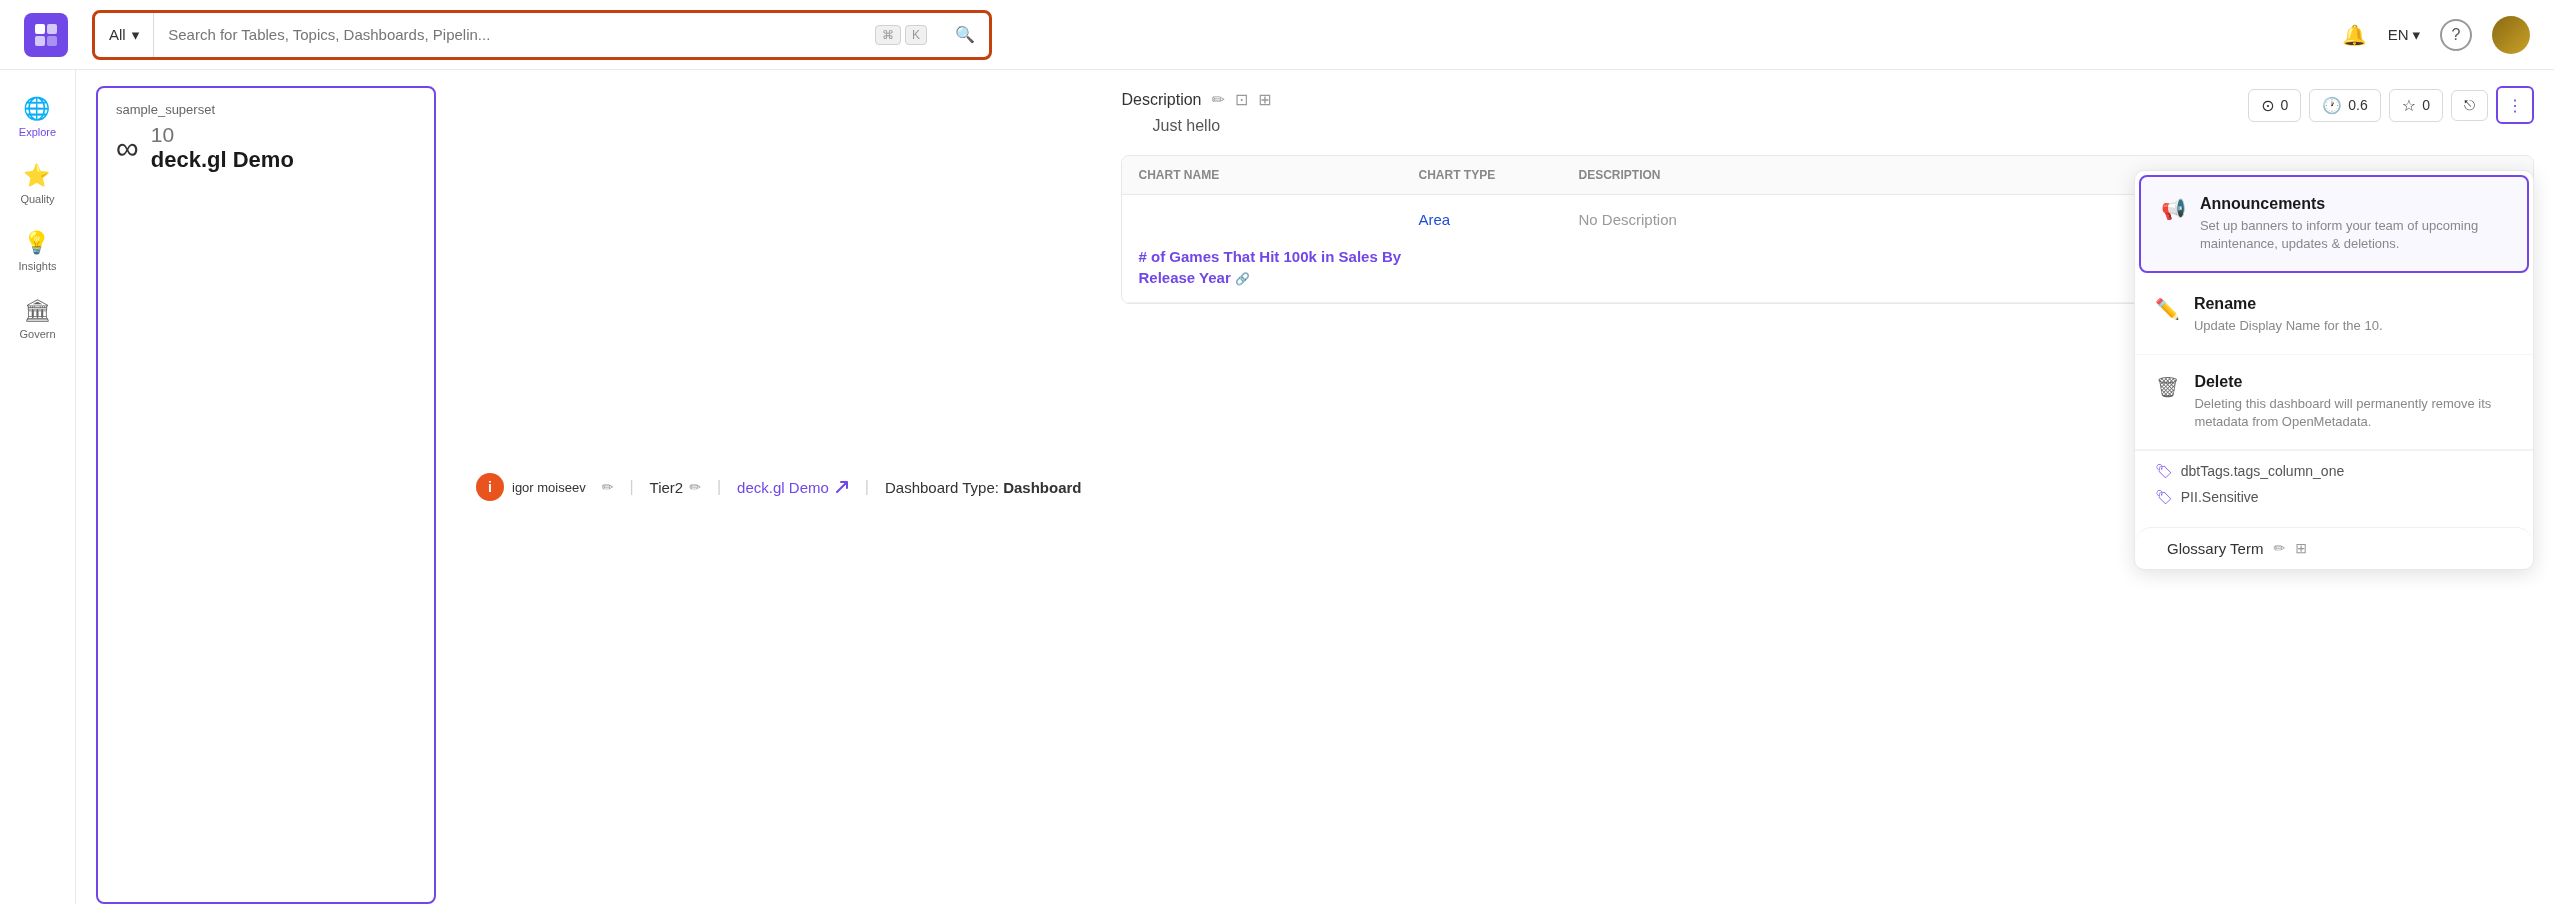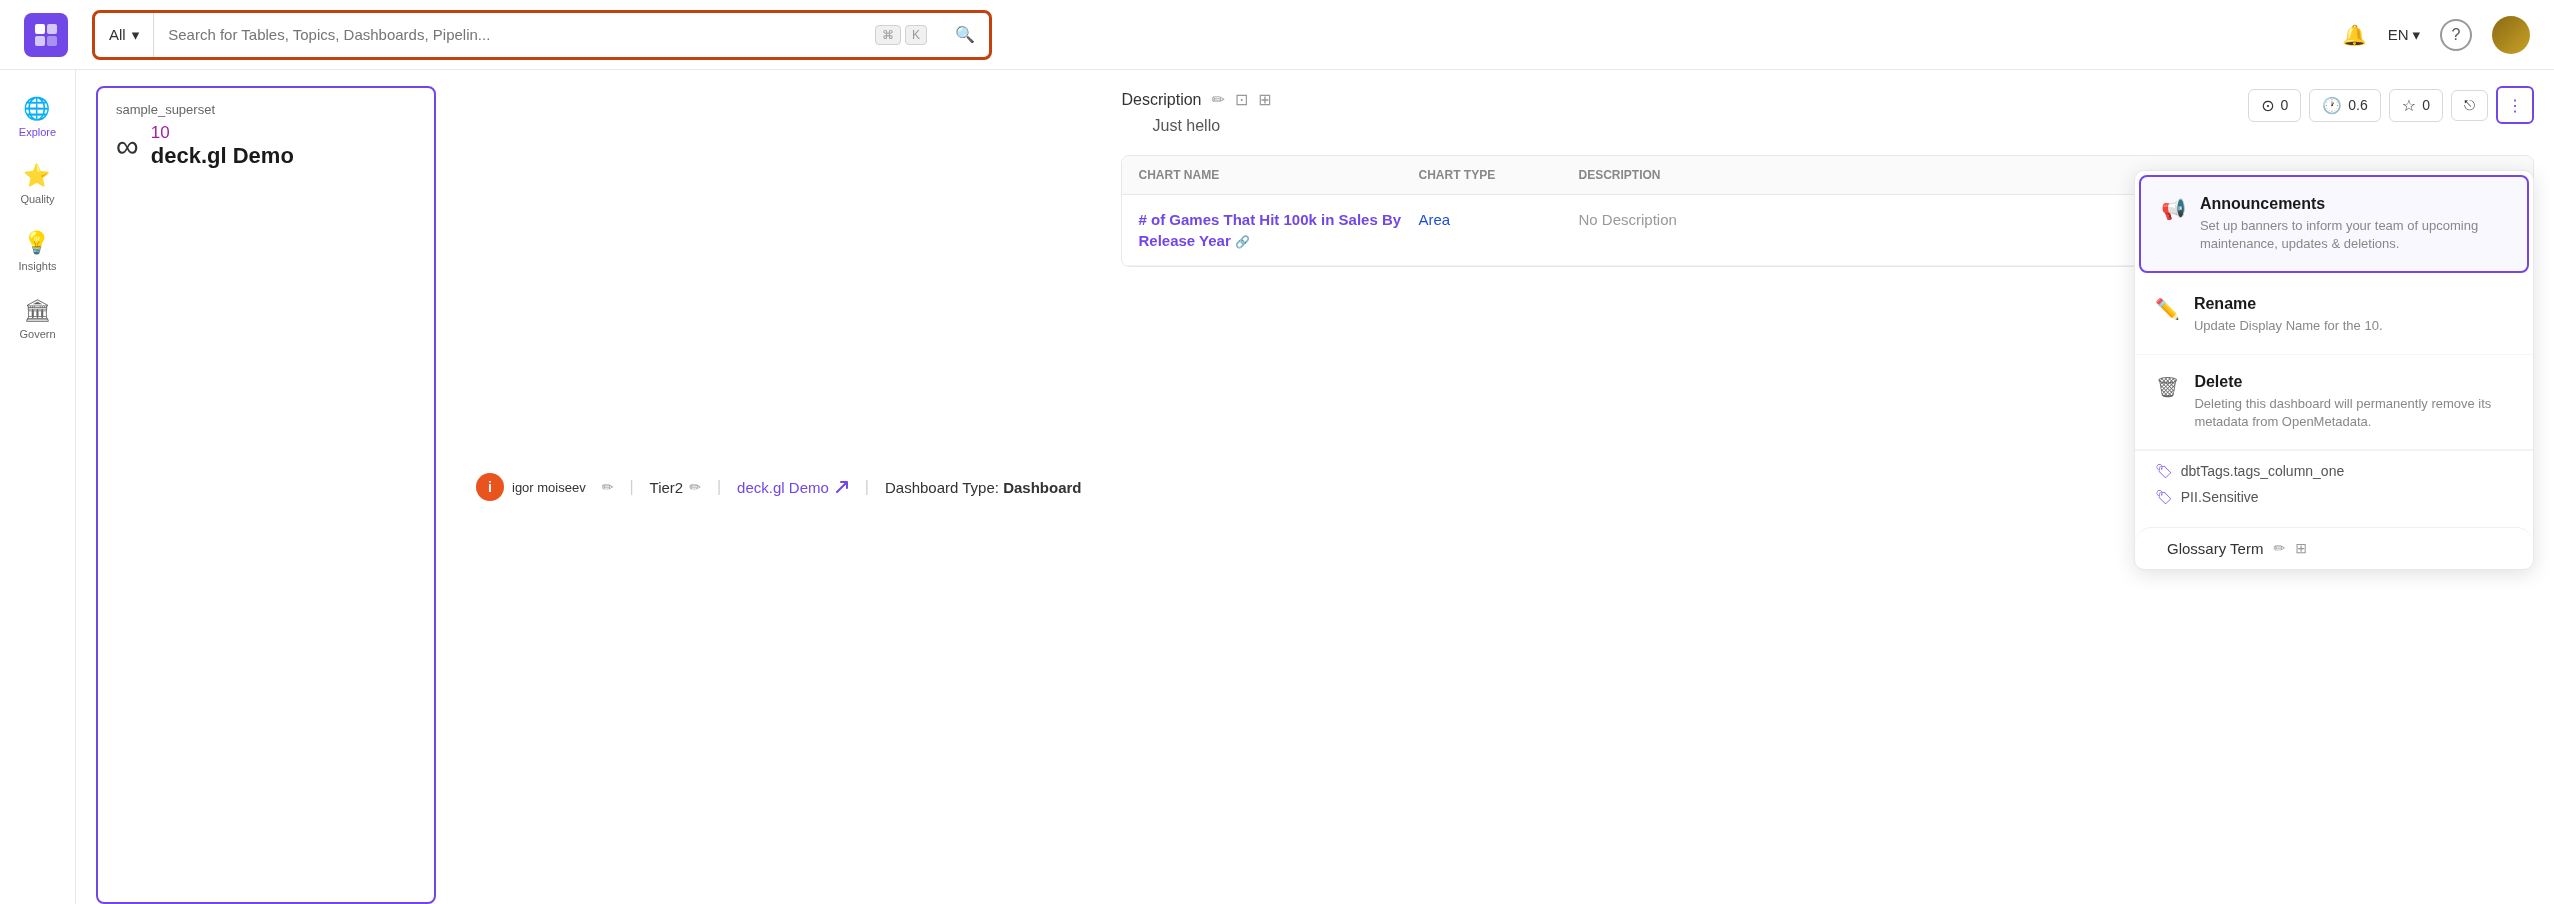--- a/index.html
+++ b/index.html
@@ -71,21 +71,21 @@
 
     
     .entity-header-card {
       margin: 16px 20px 0; border: 2px solid #7147e8; border-radius: 8px;
       background: #fff; padding: 14px 18px; width: 340px; flex-shrink: 0;
     }
     .entity-source { font-size: 13px; color: #666; margin-bottom: 6px; }
     .entity-title-row { display: flex; align-items: center; gap: 12px; }
     .entity-logo { font-size: 32px; color: #333; }
     .entity-info { }
-    .entity-number { font-size: 17px; color: #a21caf; }
+    .entity-number { font-size: 21px; color: #737373; }
     .entity-name { font-size: 22px; font-weight: 700; color: #1a1a1a; }
 
     
     .meta-row {
       display: flex; align-items: center; padding: 12px 20px; gap: 16px;
       flex-shrink: 0;
     }
     .meta-owner { display: flex; align-items: center; gap: 8px; }
     .owner-avatar {
       width: 28px; height: 28px; background: #e8531e; border-radius: 50%;
@@ -147,21 +147,21 @@
 
     
     .chart-table { width: 100%; border: 1px solid #e8e8e8; border-radius: 8px; overflow: hidden; }
     .chart-table-header { display: flex; background: #fafafa; padding: 12px 16px; border-bottom: 1px solid #e8e8e8; }
     .chart-col { font-size: 12px; color: #888; font-weight: 600; text-transform: uppercase; }
     .col-name { width: 280px; }
     .col-type { width: 160px; }
     .col-desc { flex: 1; }
     .col-tags { width: 280px; }
     .chart-table-row { display: flex; padding: 14px 16px; border-bottom: 1px solid #f0f0f0; align-items: flex-start; }
-    .chart-name-cell { width: 280px; }
+    .chart-name-cell { width: 280px; margin-top: 37px; }
     .chart-name-link { color: #7147e8; font-weight: 600; font-size: 15px; line-height: 1.4; cursor: pointer; }
     .chart-name-link .ext-icon { font-size: 12px; }
     .chart-type-cell { width: 160px; font-size: 15px; color: #1d4ed8; padding-top: 2px; }
     .chart-desc-cell { flex: 1; font-size: 15px; color: #999; padding-top: 2px; }
     .chart-tags-cell { width: 280px; }
     .tag-badge {
       display: inline-flex; align-items: center; gap: 6px;
       border: 1px solid #d9d9d9; border-radius: 20px;
       padding: 4px 12px; font-size: 13px; color: #555;
     }

